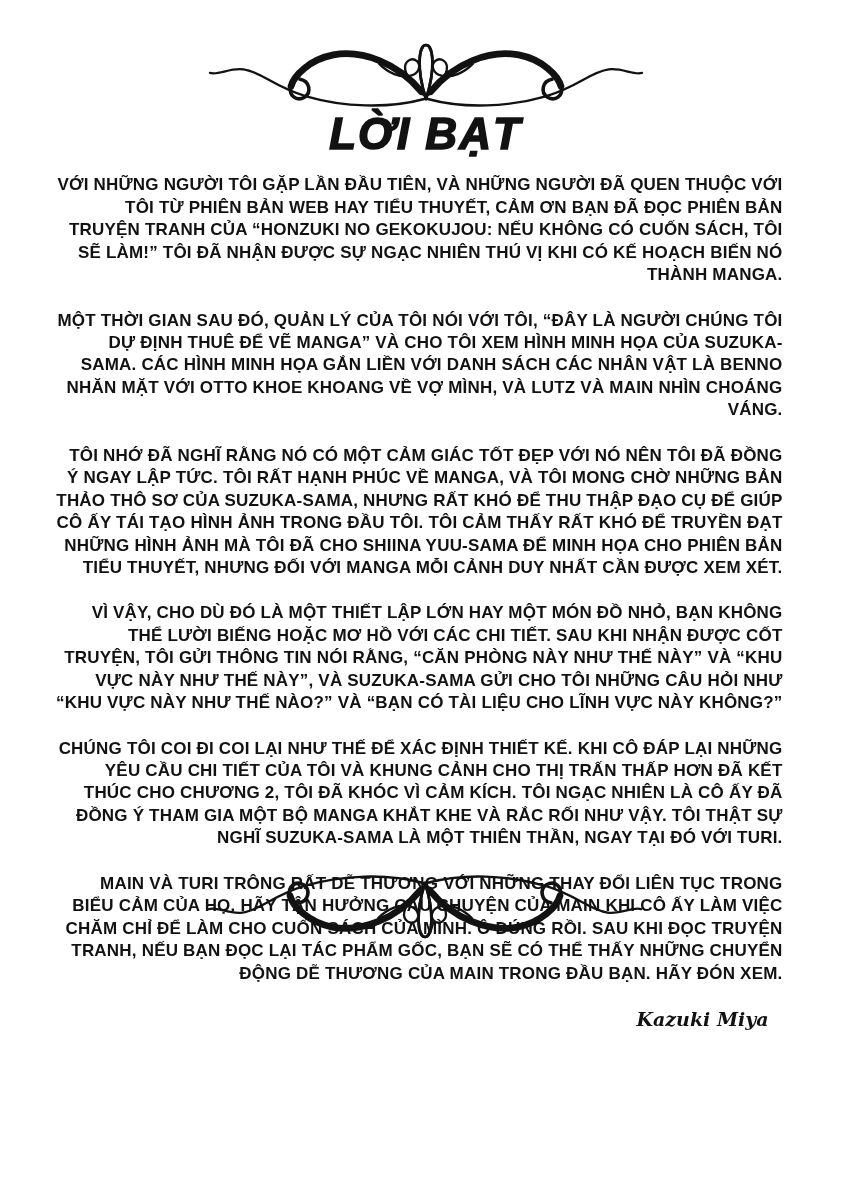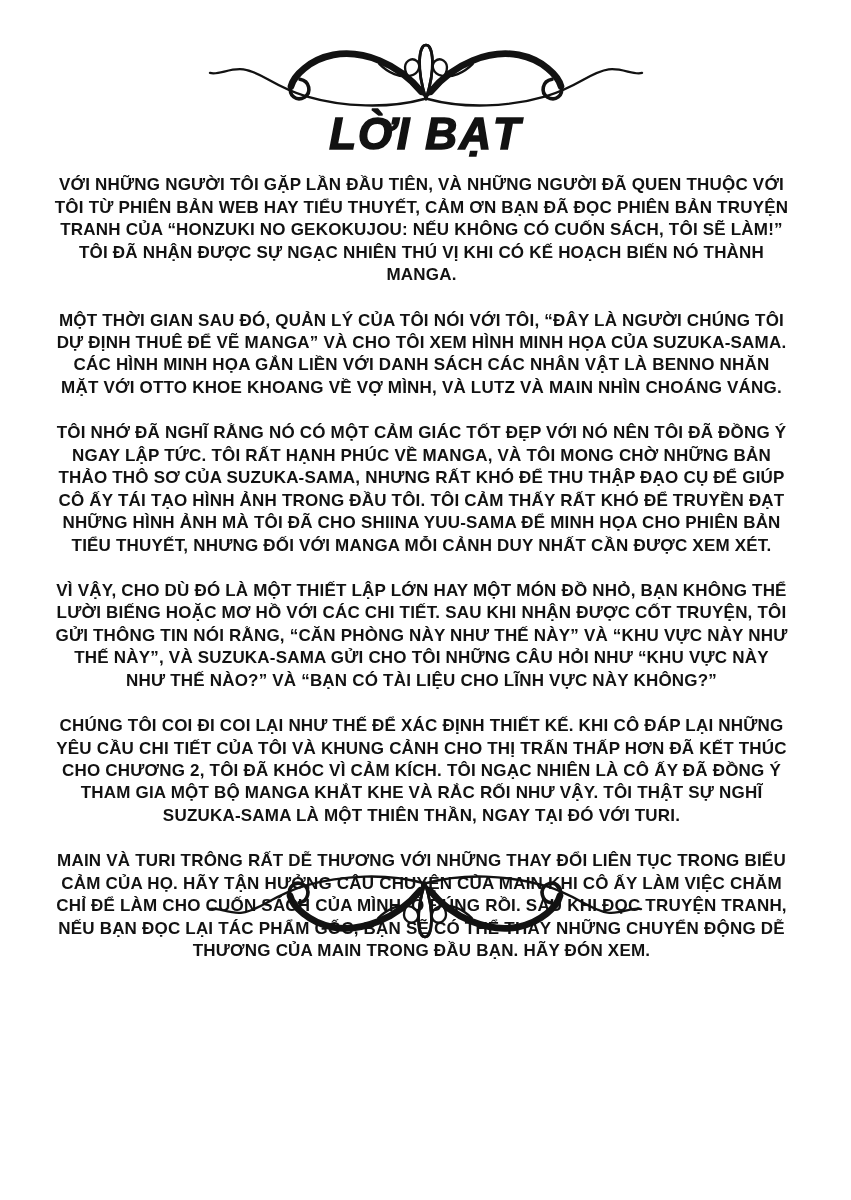--- a/index.html
+++ b/index.html
@@ -41,26 +41,26 @@
     font-style: italic;
     letter-spacing: 2px;
     margin: 2px 0 16px 0;
     -webkit-text-stroke: 1.6px #121212;
   }
   .body-text {
     width: 742px;
     margin: 0 auto;
   }
   .body-text p {
-    text-align: center;
+    text-align: right;
     font-size: 17px;
     font-weight: bold;
     line-height: 1.32;
     letter-spacing: 0.2px;
-    margin: 0 8px 23px 0;
+    margin: 0 14px 23px 0;
   }
   .signature {
     width: 742px;
     margin: 2px auto 0 auto;
     text-align: right;
     padding-right: 28px;
     box-sizing: border-box;
   }
   .sig-romaji {
     font-family: "DejaVu Serif", serif;
@@ -104,20 +104,21 @@
   <div class="body-text">
     <p>VỚI NHỮNG NGƯỜI TÔI GẶP LẦN ĐẦU TIÊN, VÀ NHỮNG NGƯỜI ĐÃ QUEN THUỘC VỚI TÔI TỪ PHIÊN BẢN WEB HAY TIỂU THUYẾT, CẢM ƠN BẠN ĐÃ ĐỌC PHIÊN BẢN TRUYỆN TRANH CỦA “HONZUKI NO GEKOKUJOU: NẾU KHÔNG CÓ CUỐN SÁCH, TÔI SẼ LÀM!” TÔI ĐÃ NHẬN ĐƯỢC SỰ NGẠC NHIÊN THÚ VỊ KHI CÓ KẾ HOẠCH BIẾN NÓ THÀNH MANGA.</p>
     <p>MỘT THỜI GIAN SAU ĐÓ, QUẢN LÝ CỦA TÔI NÓI VỚI TÔI, “ĐÂY LÀ NGƯỜI CHÚNG TÔI DỰ ĐỊNH THUÊ ĐỂ VẼ MANGA” VÀ CHO TÔI XEM HÌNH MINH HỌA CỦA SUZUKA-SAMA. CÁC HÌNH MINH HỌA GẮN LIỀN VỚI DANH SÁCH CÁC NHÂN VẬT LÀ BENNO NHĂN MẶT VỚI OTTO KHOE KHOANG VỀ VỢ MÌNH, VÀ LUTZ VÀ MAIN NHÌN CHOÁNG VÁNG.</p>
     <p>TÔI NHỚ ĐÃ NGHĨ RẰNG NÓ CÓ MỘT CẢM GIÁC TỐT ĐẸP VỚI NÓ NÊN TÔI ĐÃ ĐỒNG Ý NGAY LẬP TỨC. TÔI RẤT HẠNH PHÚC VỀ MANGA, VÀ TÔI MONG CHỜ NHỮNG BẢN THẢO THÔ SƠ CỦA SUZUKA-SAMA, NHƯNG RẤT KHÓ ĐỂ THU THẬP ĐẠO CỤ ĐỂ GIÚP CÔ ẤY TÁI TẠO HÌNH ẢNH TRONG ĐẦU TÔI. TÔI CẢM THẤY RẤT KHÓ ĐỂ TRUYỀN ĐẠT NHỮNG HÌNH ẢNH MÀ TÔI ĐÃ CHO SHIINA YUU-SAMA ĐỂ MINH HỌA CHO PHIÊN BẢN TIỂU THUYẾT, NHƯNG ĐỐI VỚI MANGA MỖI CẢNH DUY NHẤT CẦN ĐƯỢC XEM XÉT.</p>
     <p>VÌ VẬY, CHO DÙ ĐÓ LÀ MỘT THIẾT LẬP LỚN HAY MỘT MÓN ĐỒ NHỎ, BẠN KHÔNG THỂ LƯỜI BIẾNG HOẶC MƠ HỒ VỚI CÁC CHI TIẾT. SAU KHI NHẬN ĐƯỢC CỐT TRUYỆN, TÔI GỬI THÔNG TIN NÓI RẰNG, “CĂN PHÒNG NÀY NHƯ THẾ NÀY” VÀ “KHU VỰC NÀY NHƯ THẾ NÀY”, VÀ SUZUKA-SAMA GỬI CHO TÔI NHỮNG CÂU HỎI NHƯ “KHU VỰC NÀY NHƯ THẾ NÀO?” VÀ “BẠN CÓ TÀI LIỆU CHO LĨNH VỰC NÀY KHÔNG?”</p>
     <p>CHÚNG TÔI COI ĐI COI LẠI NHƯ THẾ ĐỂ XÁC ĐỊNH THIẾT KẾ. KHI CÔ ĐÁP LẠI NHỮNG YÊU CẦU CHI TIẾT CỦA TÔI VÀ KHUNG CẢNH CHO THỊ TRẤN THẤP HƠN ĐÃ KẾT THÚC CHO CHƯƠNG 2, TÔI ĐÃ KHÓC VÌ CẢM KÍCH. TÔI NGẠC NHIÊN LÀ CÔ ẤY ĐÃ ĐỒNG Ý THAM GIA MỘT BỘ MANGA KHẮT KHE VÀ RẮC RỐI NHƯ VẬY. TÔI THẬT SỰ NGHĨ SUZUKA-SAMA LÀ MỘT THIÊN THẦN, NGAY TẠI ĐÓ VỚI TURI.</p>
     <p>MAIN VÀ TURI TRÔNG RẤT DỄ THƯƠNG VỚI NHỮNG THAY ĐỔI LIÊN TỤC TRONG BIỂU CẢM CỦA HỌ. HÃY TẬN HƯỞNG CÂU CHUYỆN CỦA MAIN KHI CÔ ẤY LÀM VIỆC CHĂM CHỈ ĐỂ LÀM CHO CUỐN SÁCH CỦA MÌNH. Ô ĐÚNG RỒI. SAU KHI ĐỌC TRUYỆN TRANH, NẾU BẠN ĐỌC LẠI TÁC PHẨM GỐC, BẠN SẼ CÓ THỂ THẤY NHỮNG CHUYỂN ĐỘNG DỄ THƯƠNG CỦA MAIN TRONG ĐẦU BẠN. HÃY ĐÓN XEM.</p>
   </div>
 
   <div class="signature">
+    <div class="sig-romaji">Kazuki Miya</div>
   </div>
 
   <svg class="flourish bottom" viewBox="0 0 500 80" aria-hidden="true">
     <use href="#halfR"></use>
     <use href="#halfR" transform="translate(500,0) scale(-1,1)"></use>
   </svg>
 
 </div>
 
 </body></html>

